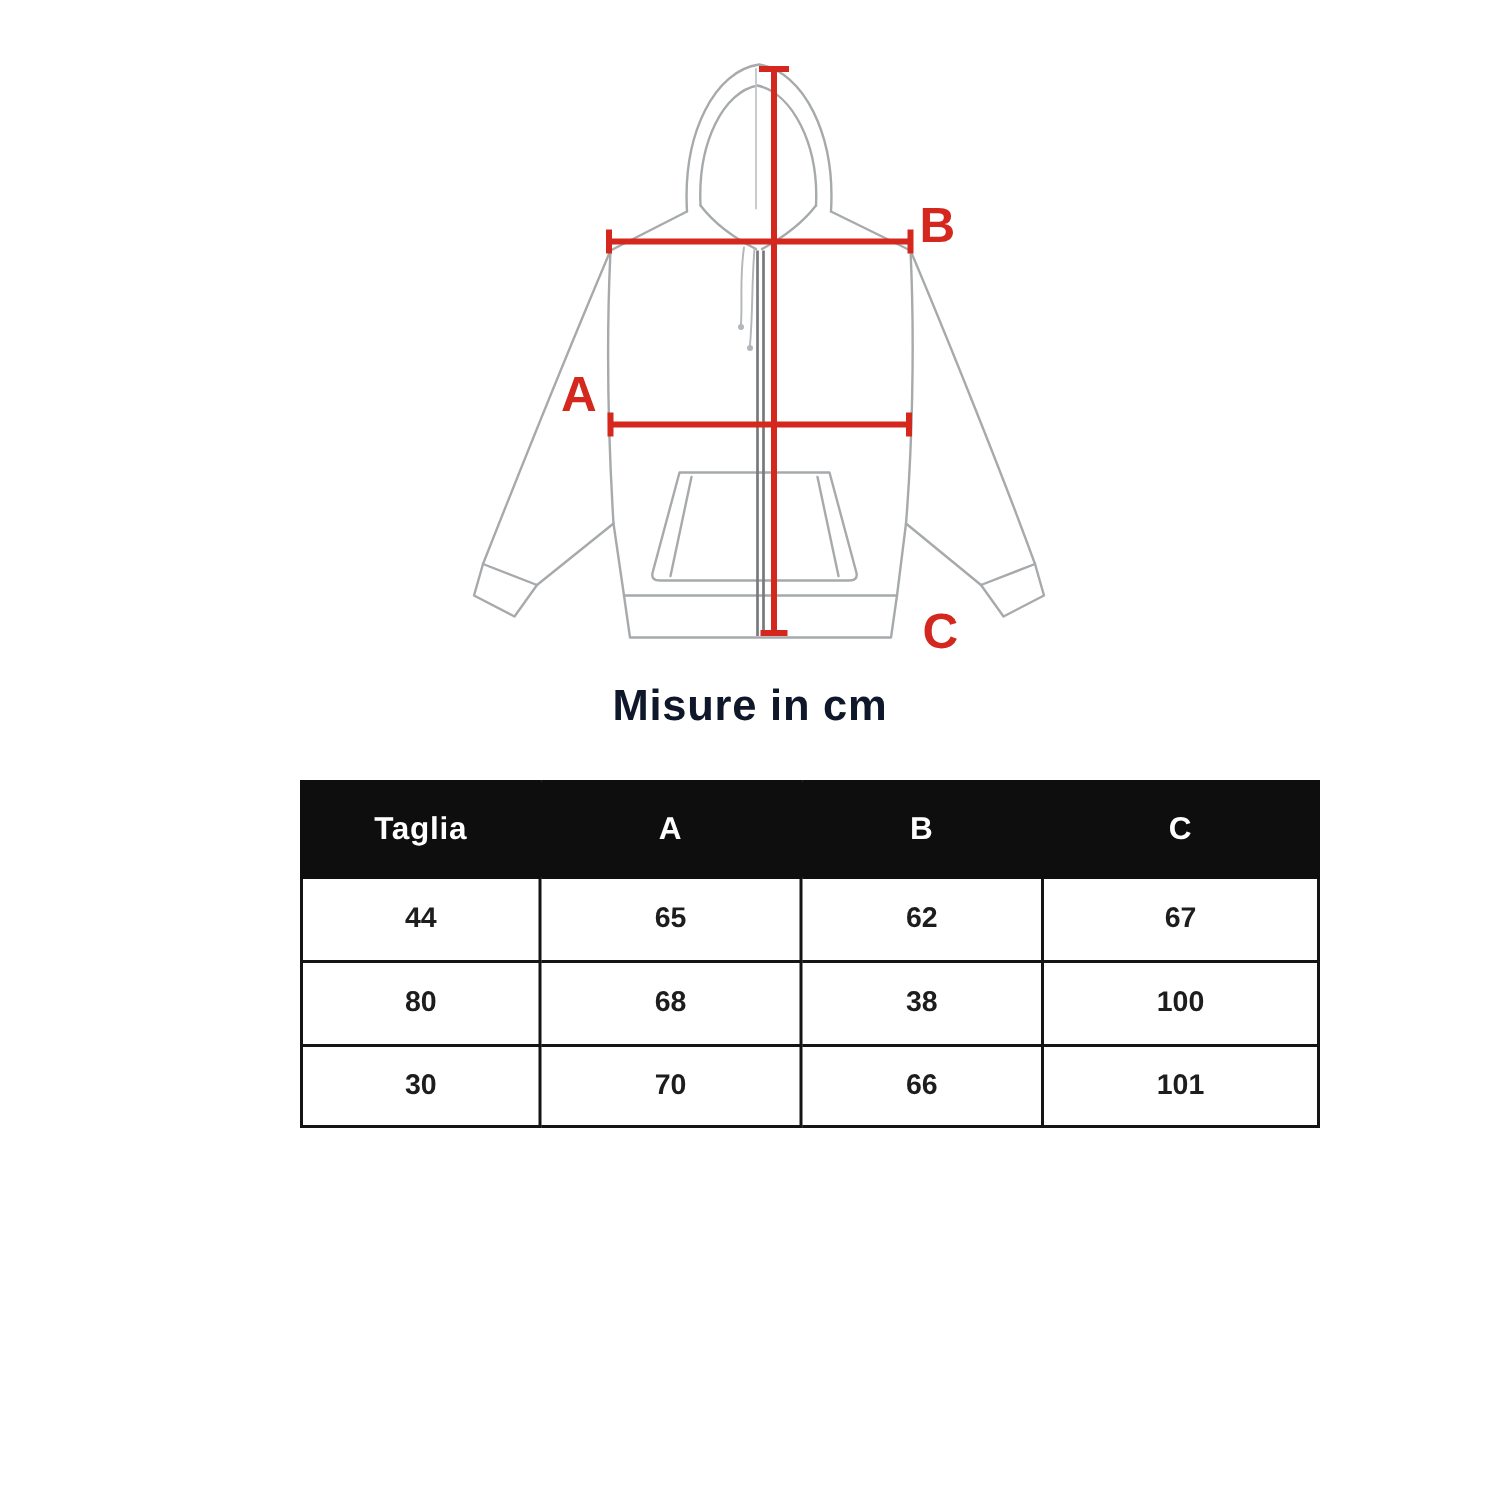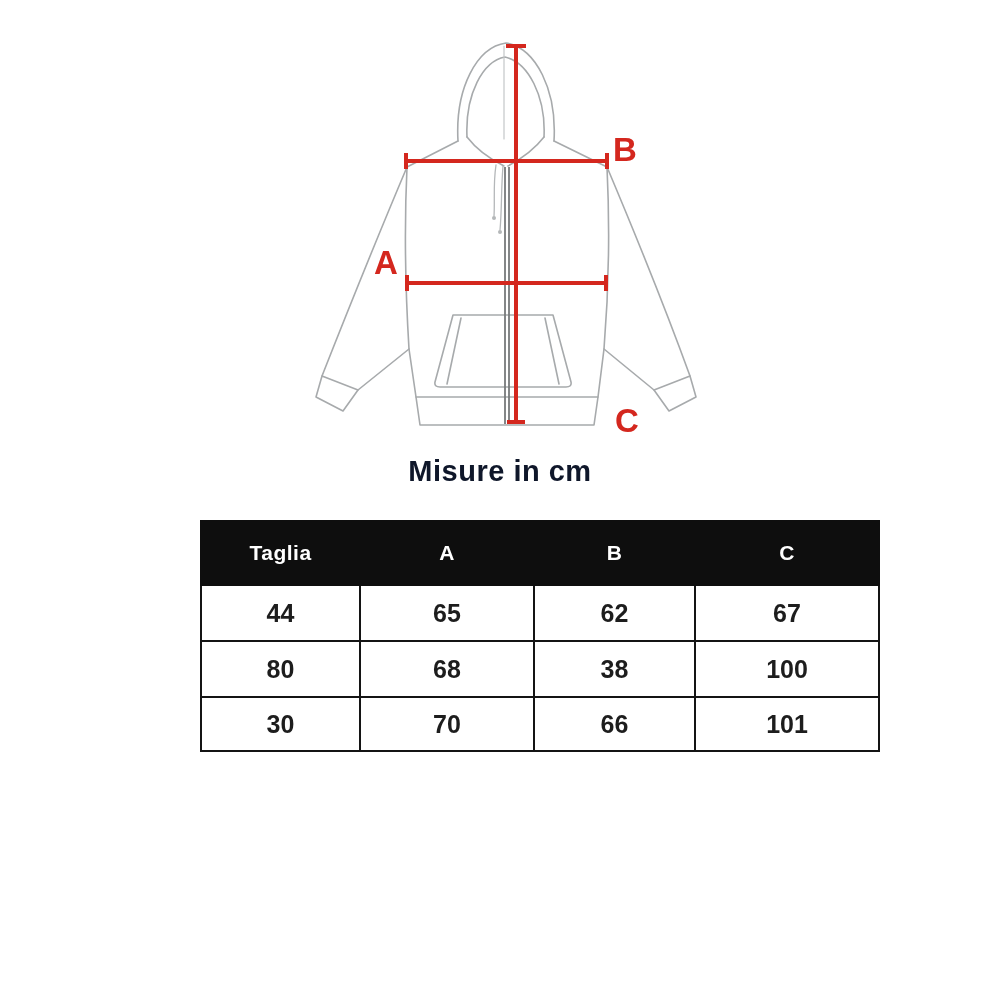--- a/index.html
+++ b/index.html
@@ -39,21 +39,21 @@
     font-weight:700;
     height:64px;
     letter-spacing:0.5px;
     border:2px solid #0e0e0e;
     text-align:center;
     vertical-align:middle;
   }
   .size-table tbody td {
     background:#ffffff;
     color:#1d1d1d;
-    font-size:25px;
+    font-size:19px;
     font-weight:700;
     height:56px;
     border:2px solid #141414;
     text-align:center;
     vertical-align:middle;
   }
   .size-table tbody tr:last-child td { height:54px; }
   col.c-taglia { width:159px; }
   col.c-a { width:174px; }
   col.c-b { width:161px; }

